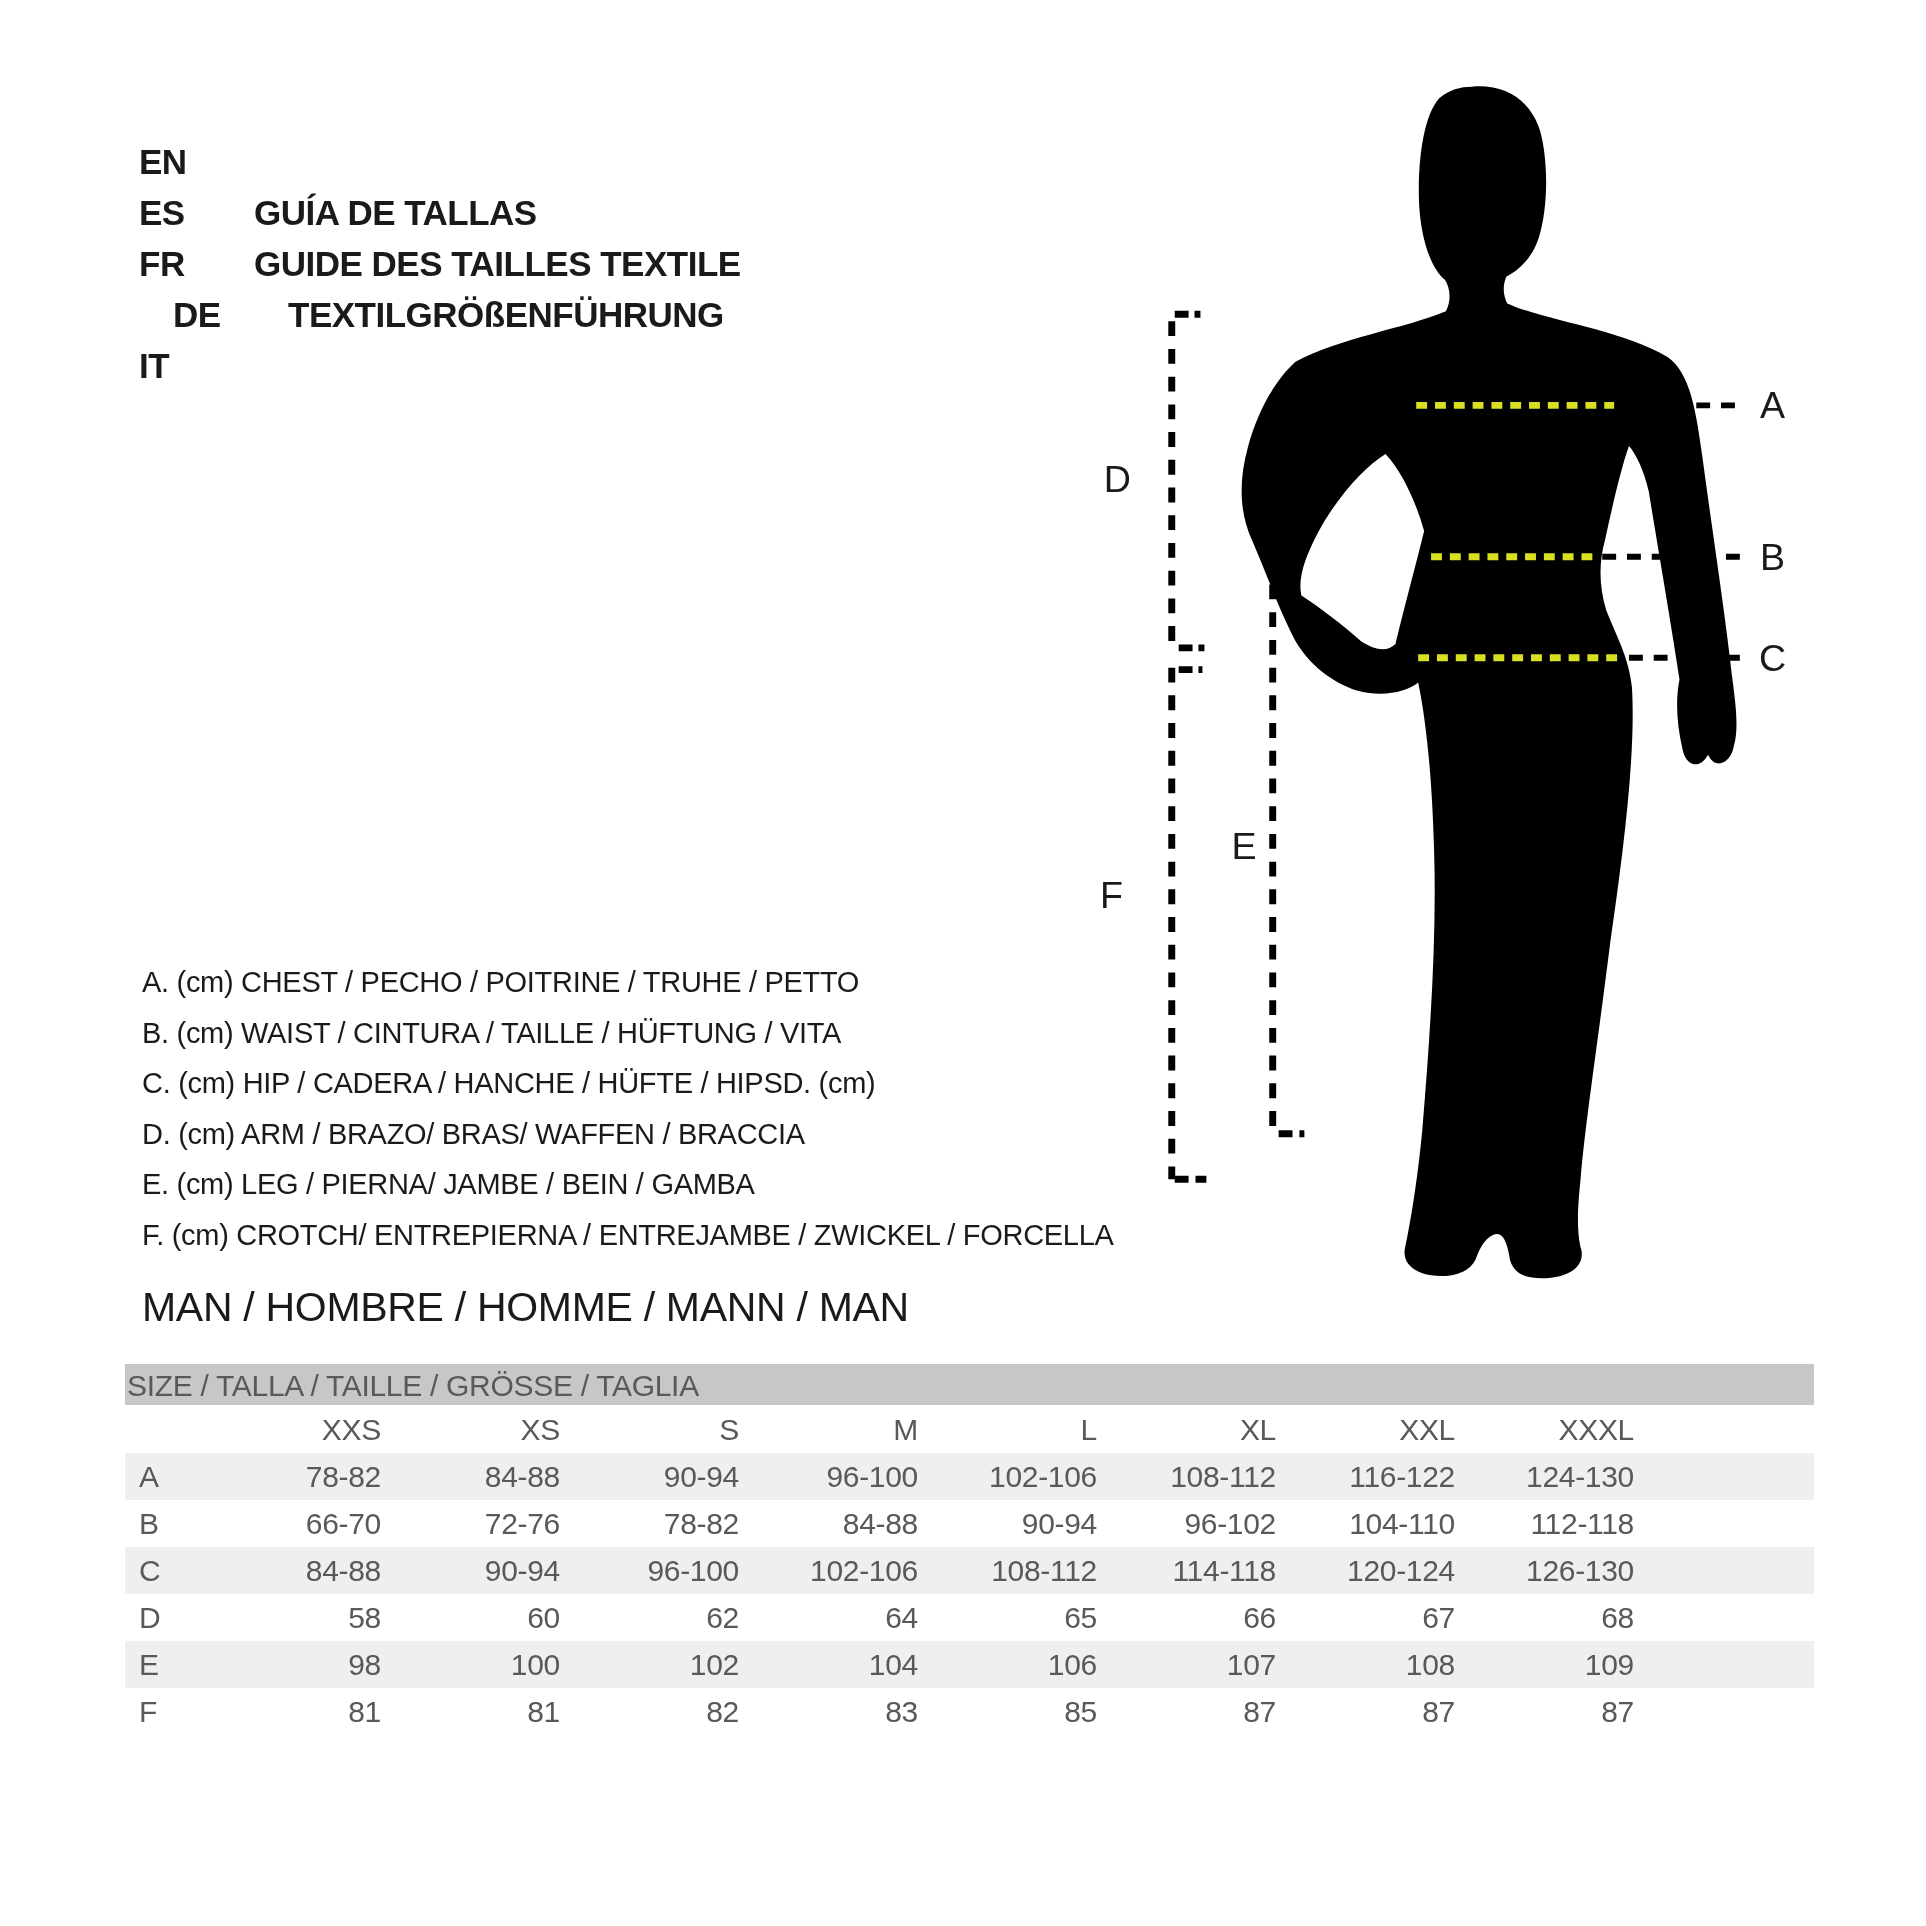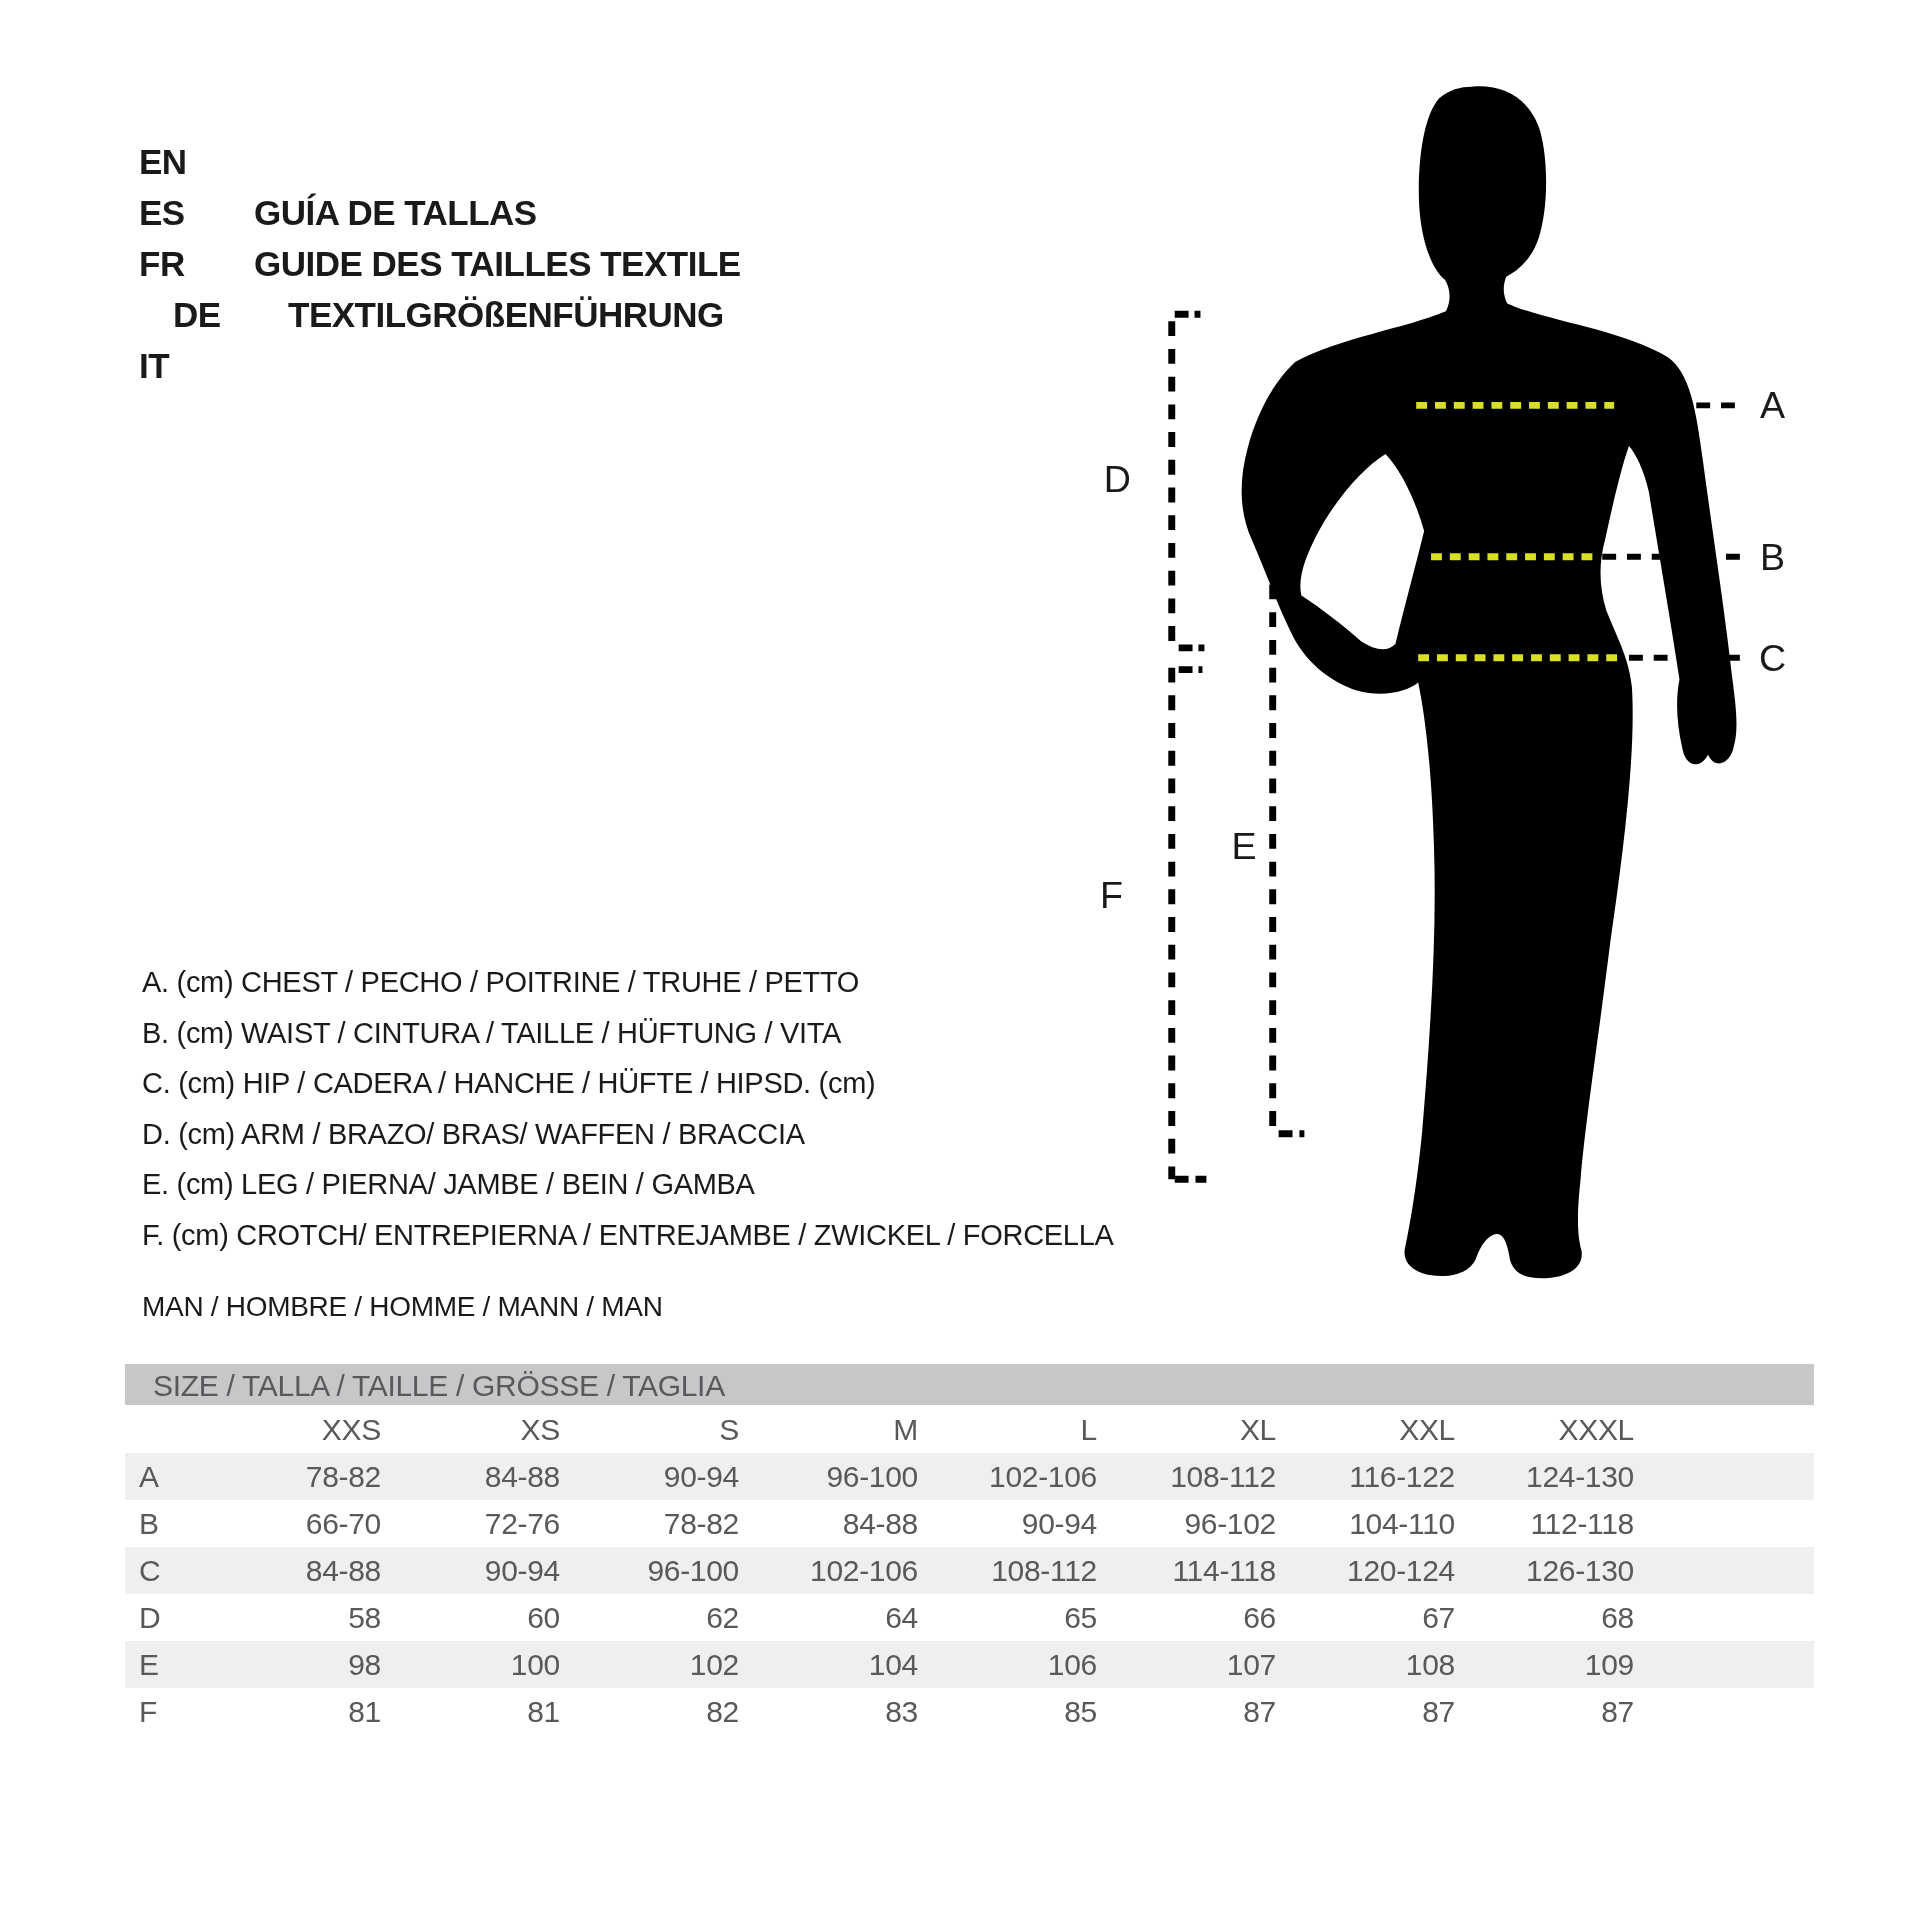--- a/index.html
+++ b/index.html
@@ -7,28 +7,28 @@
           font-family:"Liberation Sans",sans-serif;color:#1a1a1a;overflow:hidden;}
   
   .lang-row{position:absolute;left:0;height:44px;line-height:44px;font-size:35px;
             letter-spacing:-0.5px;white-space:nowrap;font-weight:700;}
   .lang-code{position:absolute;left:139px;}
   .lang-title{position:absolute;left:254px;}
   
   .legend-row{position:absolute;left:142px;height:42px;line-height:42px;font-size:29px;
               letter-spacing:-0.3px;white-space:nowrap;font-weight:500;}
   .man-line{position:absolute;left:142px;top:1287px;height:40px;line-height:40px;
-            font-size:28px;letter-spacing:-0.3px;font-weight:500;}
+            font-size:41px;letter-spacing:-0.3px;font-weight:500;}
   
   #figure{position:absolute;left:1030px;top:59px;width:812px;height:1247px;}
   #figure text{font-family:"Liberation Sans",sans-serif;font-size:38px;fill:#1a1a1a;}
   
   #sizetable{position:absolute;left:125px;top:1364px;width:1689px;
              font-size:30px;color:#58595b;letter-spacing:-0.3px;}
-  .tbar{height:41px;line-height:43px;background:#c6c7c9;padding-left:28px;
+  .tbar{height:41px;line-height:43px;background:#c6c7c9;padding-left:2px;
         font-size:30px;color:#58595b;white-space:nowrap;}
   .trow{display:flex;height:47px;line-height:47px;}
   .trow.cols{height:48px;line-height:50px;}
   .trow.shaded{background:#efeff0;}
   .tlabel{width:77px;padding-left:14px;box-sizing:border-box;text-align:left;}
   .tcell{width:179px;text-align:right;}
 </style>
 </head>
 <body>
 

